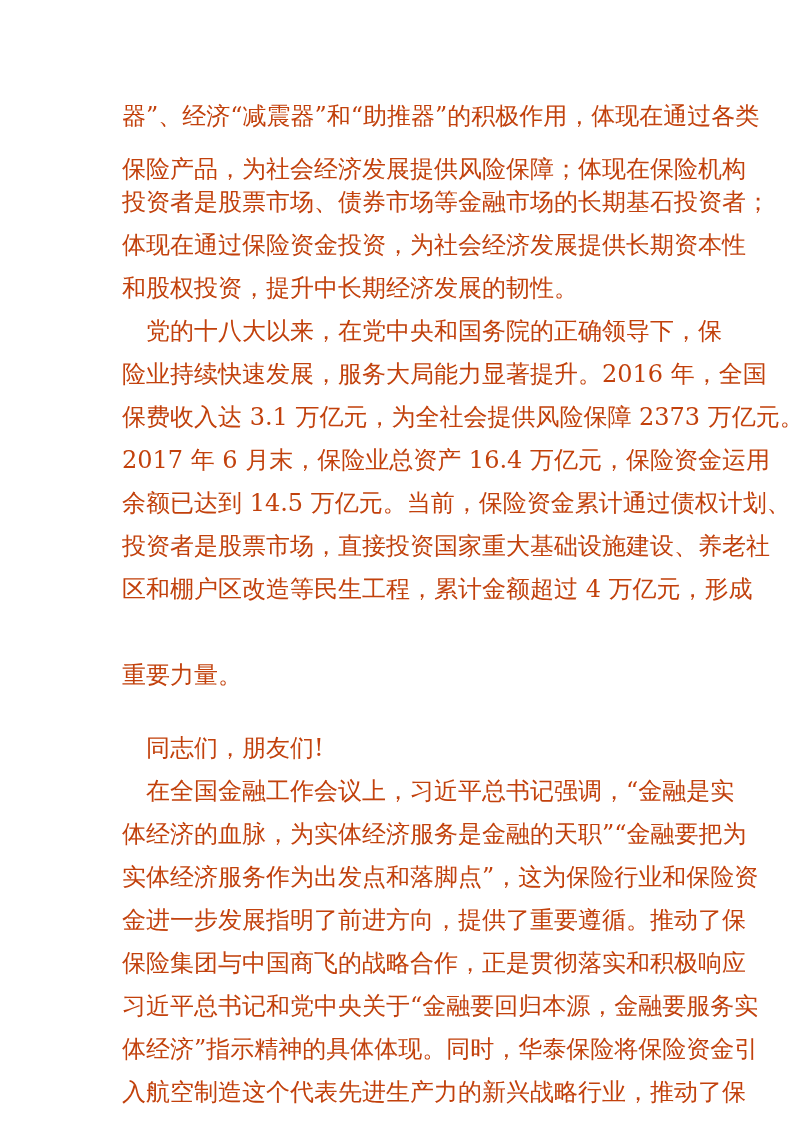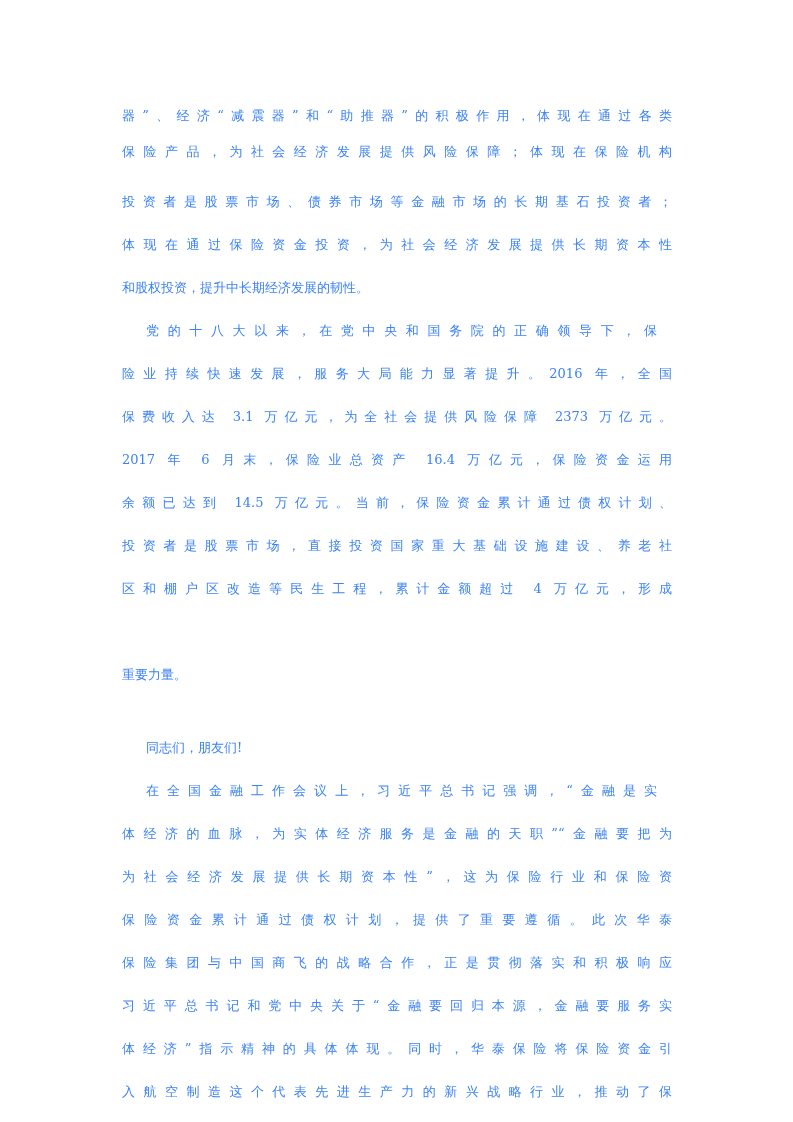--- a/index.html
+++ b/index.html
@@ -1,51 +1,51 @@
 <!DOCTYPE html>
 <html><head>
 <meta charset="utf-8">
 <style>
   html, body { margin:0; padding:0; background:#ffffff; }
   body { width:793px; height:1122px; position:relative; overflow:hidden; }
   .page { position:absolute; left:0; top:0; width:793px; height:1122px; background:#fff; }
   .line {
     position:absolute; left:122px; width:550px; height:28px;
     font-family:"DejaVu Serif", "Liberation Serif", serif;
-    font-size:13px; line-height:28px; color:#3b82f6;
+    font-size:24px; line-height:28px; color:#c2410c;
     white-space:nowrap; text-align:justify; text-align-last:justify;
     letter-spacing:0;
   }
   .line.last { text-align-last:left; }
   .line.indent { left:146px; width:511px; }
 </style>
 </head>
 <body>
 
 <div class="page">
 
   <div class="line" style="top:102px">器”、经济“减震器”和“助推器”的积极作用，体现在通过各类</div>
-  <div class="line" style="top:138px">保险产品，为社会经济发展提供风险保障；体现在保险机构</div>
+  <div class="line" style="top:155px">保险产品，为社会经济发展提供风险保障；体现在保险机构</div>
   <div class="line" style="top:188px">投资者是股票市场、债券市场等金融市场的长期基石投资者；</div>
   <div class="line" style="top:231px">体现在通过保险资金投资，为社会经济发展提供长期资本性</div>
   <div class="line last" style="top:274px">和股权投资，提升中长期经济发展的韧性。</div>
 
   <div class="line indent" style="top:317px">党的十八大以来，在党中央和国务院的正确领导下，保</div>
   <div class="line" style="top:360px">险业持续快速发展，服务大局能力显著提升。2016 年，全国</div>
   <div class="line" style="top:403px">保费收入达 3.1 万亿元，为全社会提供风险保障 2373 万亿元。</div>
   <div class="line" style="top:446px">2017 年 6 月末，保险业总资产 16.4 万亿元，保险资金运用</div>
   <div class="line" style="top:489px">余额已达到 14.5 万亿元。当前，保险资金累计通过债权计划、</div>
   <div class="line" style="top:532px">投资者是股票市场，直接投资国家重大基础设施建设、养老社</div>
   <div class="line" style="top:575px">区和棚户区改造等民生工程，累计金额超过 4 万亿元，形成</div>
 
   <div class="line last" style="top:661px">重要力量。</div>
 
   <div class="line indent last" style="top:734px">同志们，朋友们!</div>
 
   <div class="line indent" style="top:777px">在全国金融工作会议上，习近平总书记强调，“金融是实</div>
   <div class="line" style="top:820px">体经济的血脉，为实体经济服务是金融的天职”“金融要把为</div>
-  <div class="line" style="top:863px">为社会经济发展提供长期资本性”，这为保险行业和保险资</div>
-  <div class="line" style="top:906px">保险资金累计通过债权计划，提供了重要遵循。此次华泰</div>
+  <div class="line" style="top:863px">实体经济服务作为出发点和落脚点”，这为保险行业和保险资</div>
+  <div class="line" style="top:906px">金进一步发展指明了前进方向，提供了重要遵循。推动了保</div>
   <div class="line" style="top:949px">保险集团与中国商飞的战略合作，正是贯彻落实和积极响应</div>
   <div class="line" style="top:992px">习近平总书记和党中央关于“金融要回归本源，金融要服务实</div>
   <div class="line" style="top:1035px">体经济”指示精神的具体体现。同时，华泰保险将保险资金引</div>
   <div class="line" style="top:1078px">入航空制造这个代表先进生产力的新兴战略行业，推动了保</div>
 </div>
 
 </body></html>

